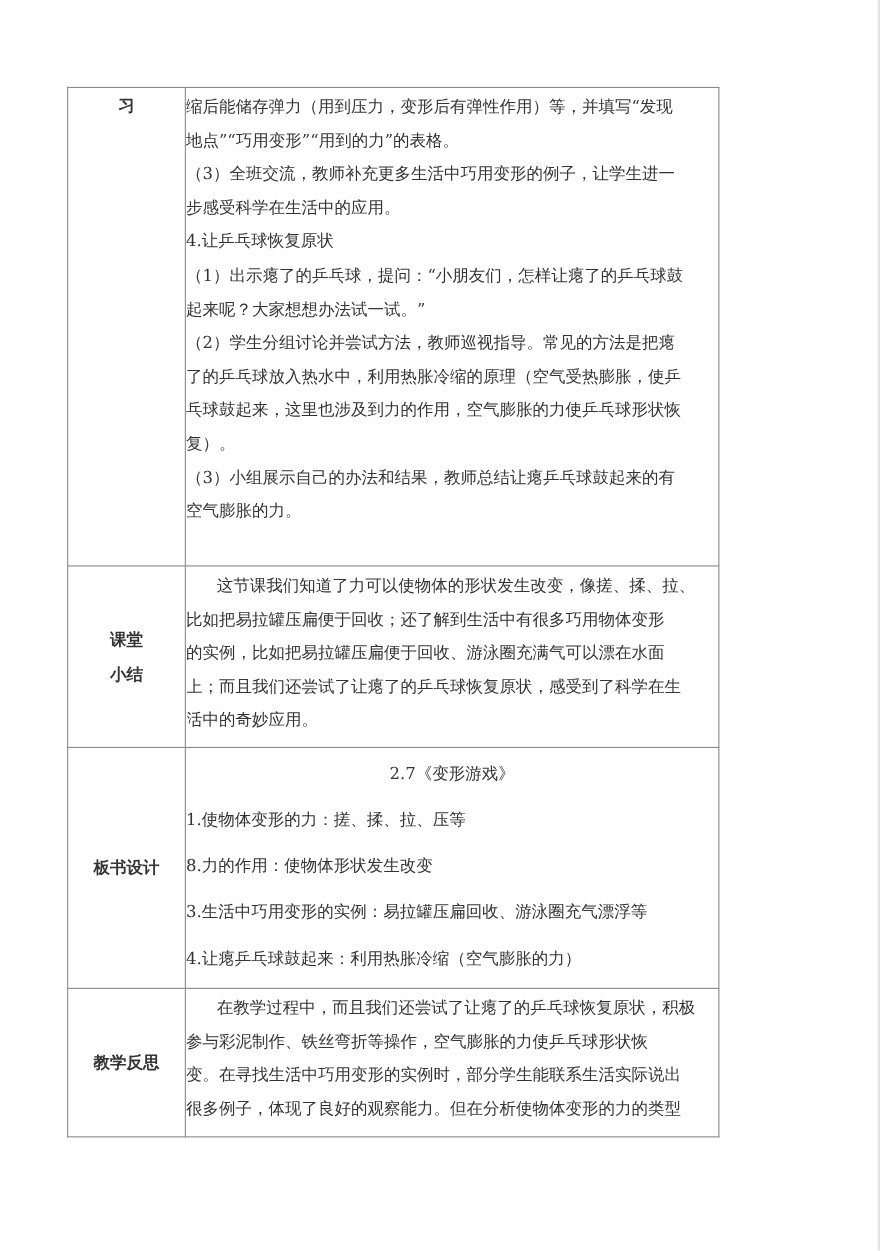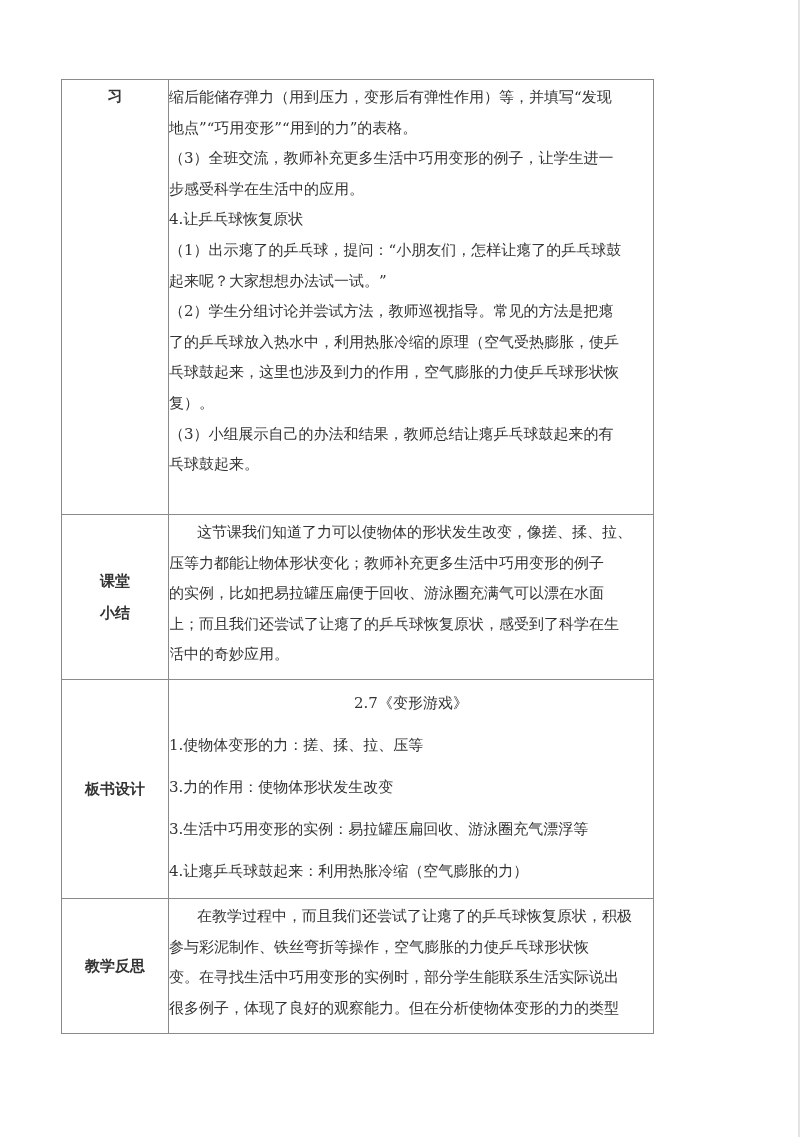--- a/index.html
+++ b/index.html
@@ -113,46 +113,46 @@
       <span class="line">（3）全班交流，教师补充更多生活中巧用变形的例子，让学生进一</span>
       <span class="line">步感受科学在生活中的应用。</span>
       <span class="line">4.让乒乓球恢复原状</span>
       <span class="line">（1）出示瘪了的乒乓球，提问：“小朋友们，怎样让瘪了的乒乓球鼓</span>
       <span class="line">起来呢？大家想想办法试一试。”</span>
       <span class="line">（2）学生分组讨论并尝试方法，教师巡视指导。常见的方法是把瘪</span>
       <span class="line">了的乒乓球放入热水中，利用热胀冷缩的原理（空气受热膨胀，使乒</span>
       <span class="line">乓球鼓起来，这里也涉及到力的作用，空气膨胀的力使乒乓球形状恢</span>
       <span class="line">复）。</span>
       <span class="line">（3）小组展示自己的办法和结果，教师总结让瘪乒乓球鼓起来的有</span>
-      <span class="line">乓球鼓起来。</span>
+      <span class="line">空气膨胀的力。</span>
     </td>
   </tr>
 
   <tr class="row-summary">
     <td class="label-cell">
       <div>课堂</div>
       <div>小结</div>
     </td>
     <td class="content-cell">
       <span class="line indent">这节课我们知道了力可以使物体的形状发生改变，像搓、揉、拉、</span>
-      <span class="line">压等力都能让物体形状变化；教师补充更多生活中巧用变形的例子</span>
+      <span class="line">比如把易拉罐压扁便于回收；还了解到生活中有很多巧用物体变形</span>
       <span class="line">的实例，比如把易拉罐压扁便于回收、游泳圈充满气可以漂在水面</span>
       <span class="line">上；而且我们还尝试了让瘪了的乒乓球恢复原状，感受到了科学在生</span>
       <span class="line">活中的奇妙应用。</span>
     </td>
   </tr>
 
   <tr class="row-board">
     <td class="label-cell">
       <span>板书设计</span>
     </td>
     <td class="content-cell">
       <span class="line center">2.7《变形游戏》</span>
       <span class="line">1.使物体变形的力：搓、揉、拉、压等</span>
-      <span class="line">3.力的作用：使物体形状发生改变</span>
+      <span class="line">8.力的作用：使物体形状发生改变</span>
       <span class="line">3.生活中巧用变形的实例：易拉罐压扁回收、游泳圈充气漂浮等</span>
       <span class="line">4.让瘪乒乓球鼓起来：利用热胀冷缩（空气膨胀的力）</span>
     </td>
   </tr>
 
   <tr class="row-reflection">
     <td class="label-cell">
       <span>教学反思</span>
     </td>
     <td class="content-cell">

